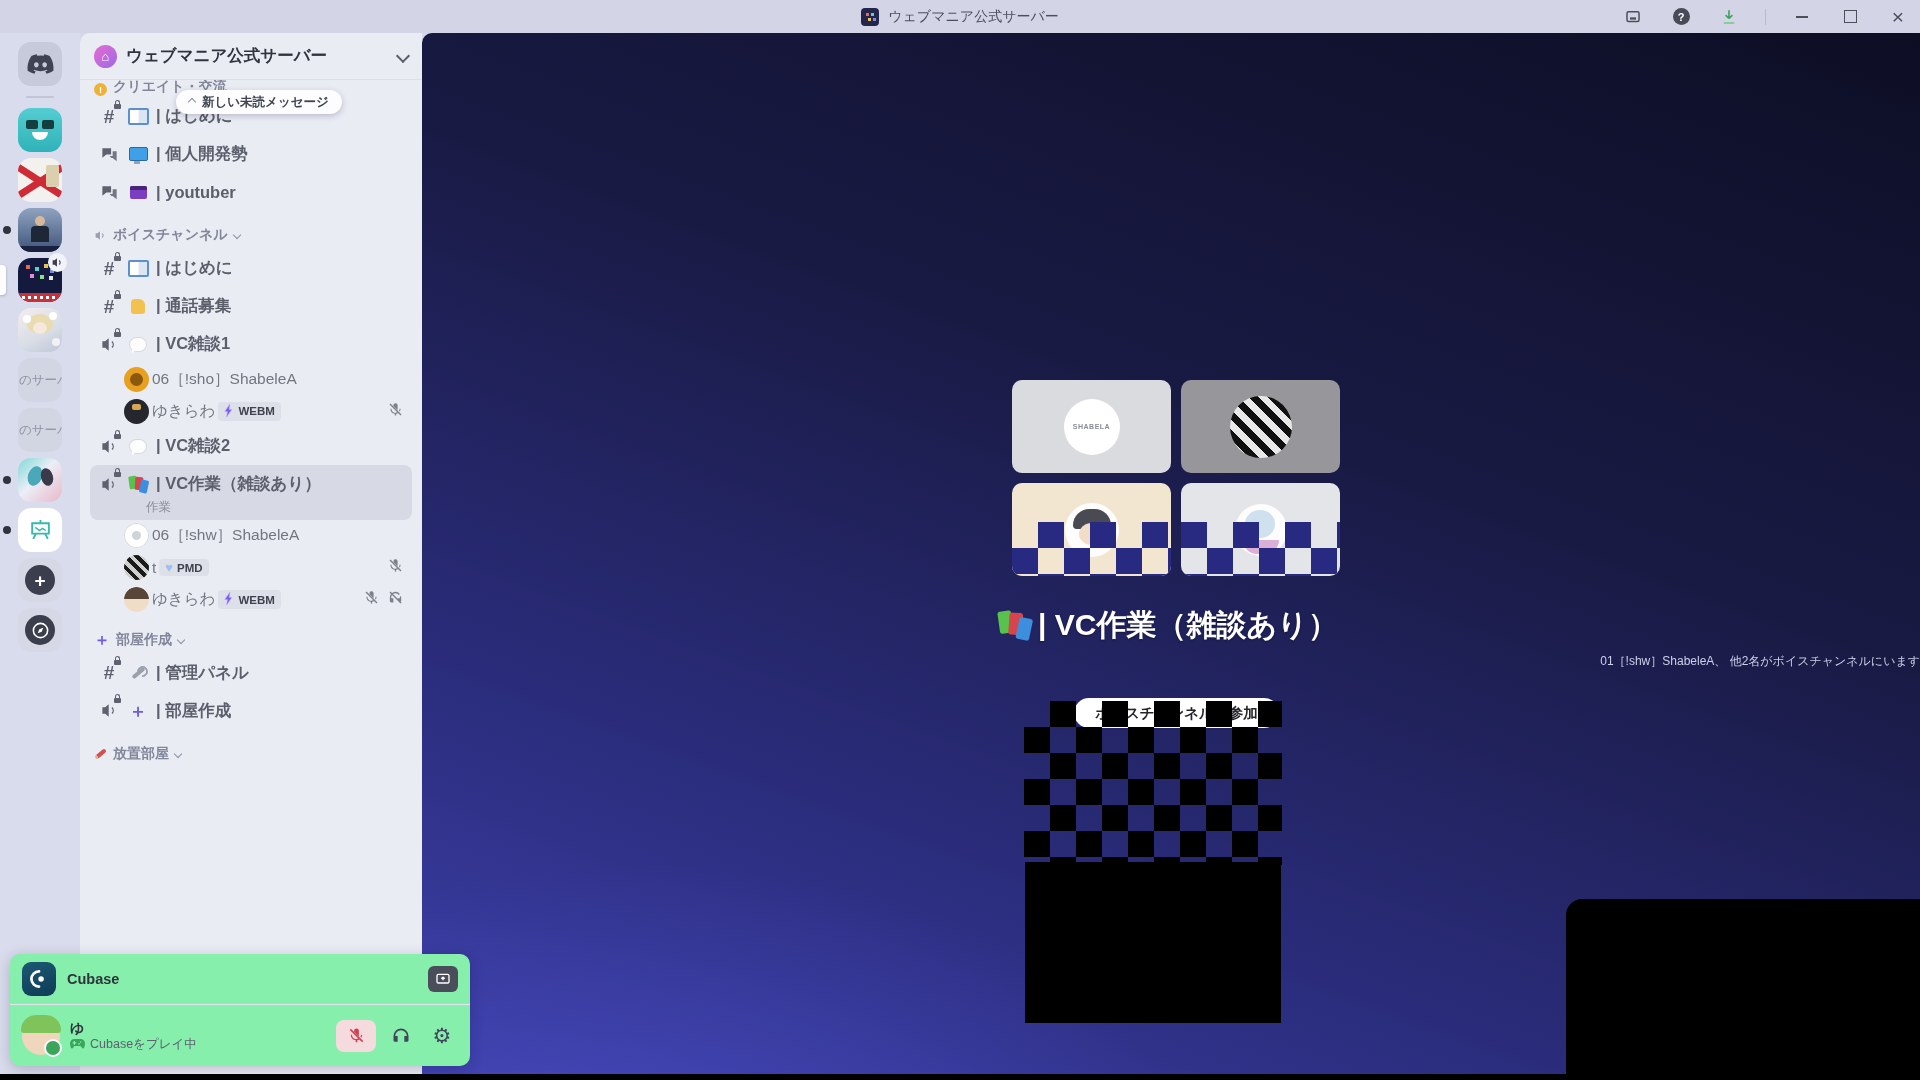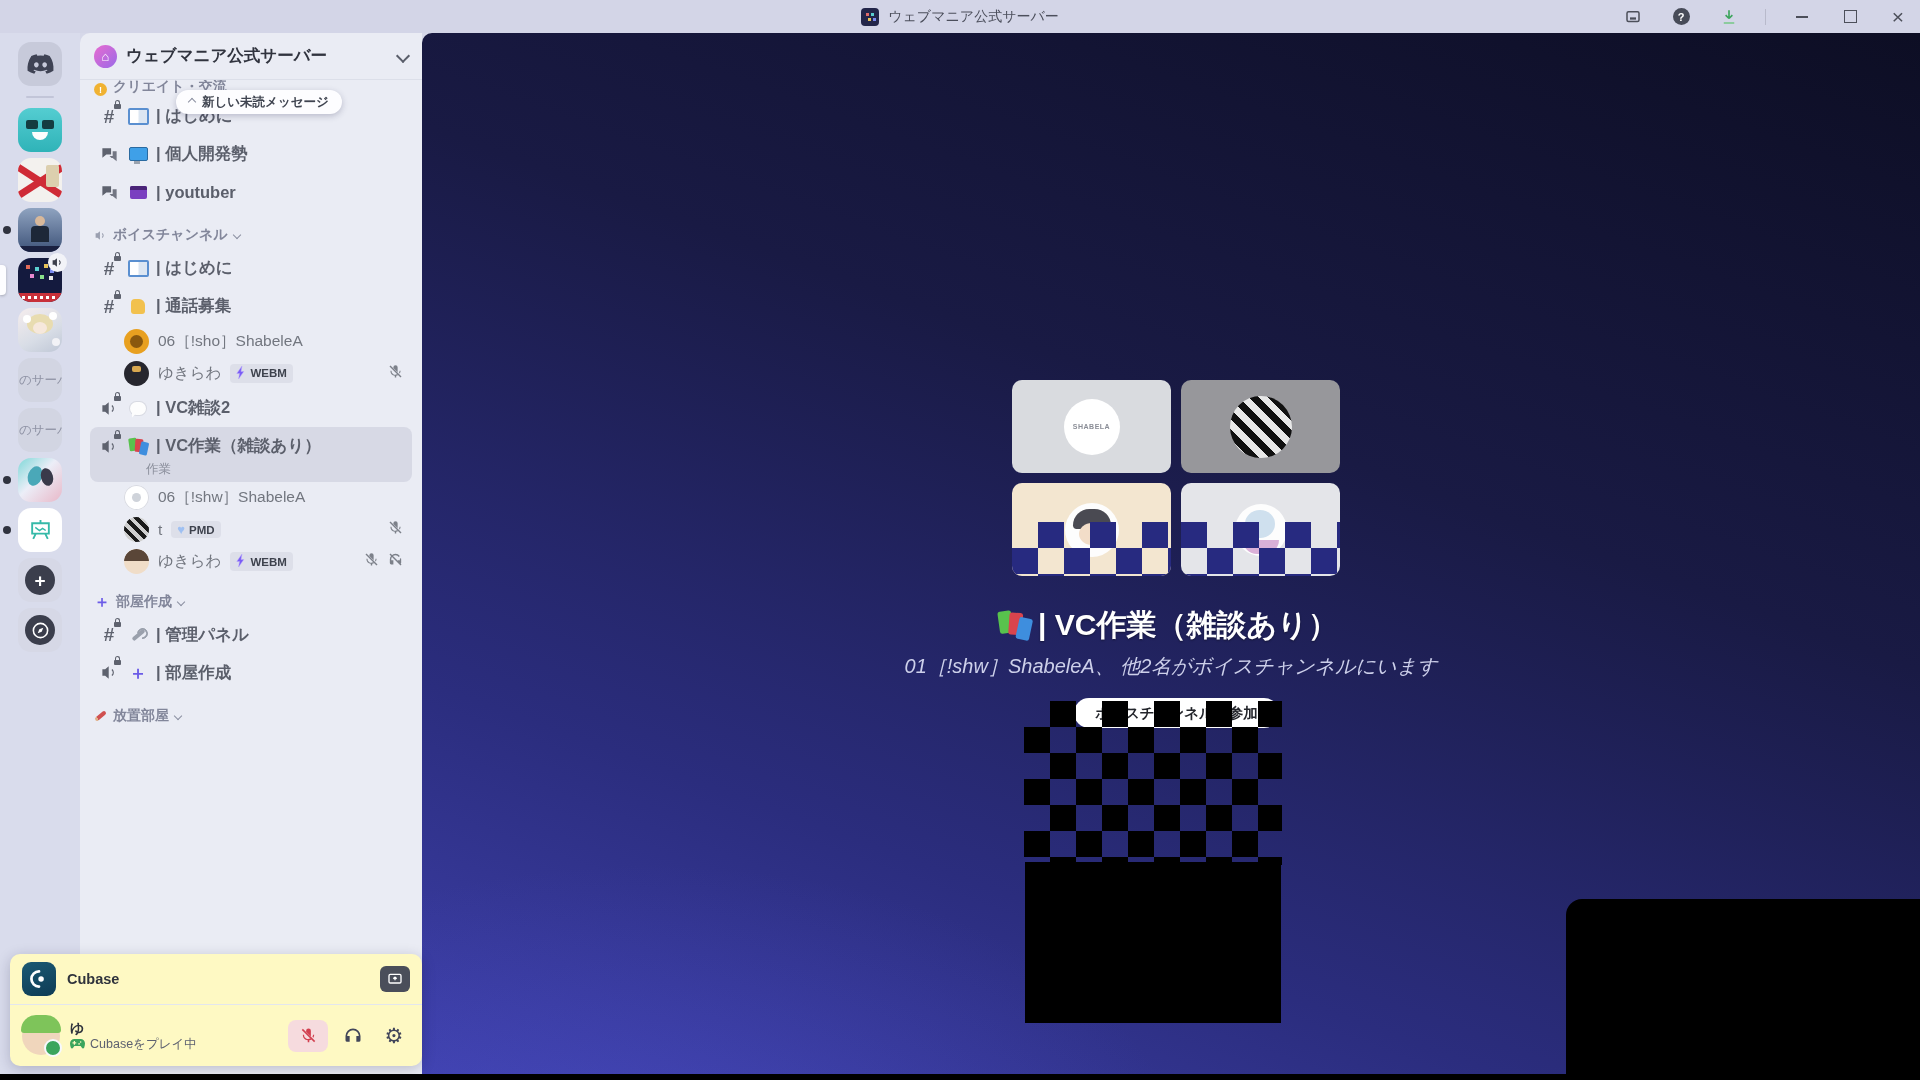--- a/index.html
+++ b/index.html
@@ -96,42 +96,42 @@
   .e-books i{position:absolute;width:8px;height:13px;border-radius:1.5px;}
   .e-books i:nth-child(1){left:1px;top:0;background:#58c24d;transform:rotate(-8deg);}
   .e-books i:nth-child(2){left:7px;top:1px;background:#d8444d;transform:rotate(4deg);}
   .e-books i:nth-child(3){left:12px;top:4px;background:#3e8ede;transform:rotate(12deg);}
   .e-ledger{width:14px;height:15px;background:#c8ccd6;border-left:3px solid #8f94a2;border-radius:2px;}
   .e-gamepad{color:#5a3f8a;display:grid;place-items:center;}
   .e-wrench{width:15px;height:4px;background:#9aa0ac;border-radius:2px;transform:rotate(-40deg);position:relative;}
   .e-wrench::before{content:"";position:absolute;right:-2px;top:-2px;width:7px;height:7px;border:2.5px solid #9aa0ac;border-left-color:transparent;border-radius:50%;}
   .e-plusp{color:#6c5ce7;font-size:18px;font-weight:700;line-height:1;}
   .chan-label{overflow:hidden;text-overflow:ellipsis;}
-  .part{display:flex;align-items:center;gap:9px;height:32px;margin-left:26px;padding:0 8px;color:#72767f;font-size:15.5px;white-space:nowrap;}
+  .part{display:flex;align-items:center;gap:3px;height:32px;margin-left:26px;padding:0 8px;color:#72767f;font-size:15.5px;white-space:nowrap;}
   .avatar{width:25px;height:25px;border-radius:50%;flex:none;position:relative;overflow:hidden;}
   .av-orange{background:#e8a020;}
   .av-orange::after{content:"";position:absolute;inset:6px;border-radius:50%;background:rgba(60,30,0,.55);}
   .av-dark{background:#26262e;}
   .av-dark::after{content:"";position:absolute;left:8px;top:5px;width:9px;height:6px;background:#d8a850;border-radius:2px;}
   .av-white{background:#fff;box-shadow:inset 0 0 0 1px #d8dae2;}
   .av-white::after{content:"";position:absolute;inset:8px;border-radius:50%;background:#cfd3da;}
   .av-stripes{background:repeating-linear-gradient(45deg,#1a1a1a 0 4px,#cfcfcf 4px 8px);}
   .av-boy{background:#f0ddc8;}
   .av-boy::before{content:"";position:absolute;left:0;top:0;width:100%;height:12px;background:#5a4638;border-radius:12px 12px 0 0;}
   .av-girl{background:#e8e9f0;}
   .av-girl::before{content:"";position:absolute;left:2px;top:1px;width:21px;height:14px;background:#cfd2e6;border-radius:50%;}
   .badge{display:flex;align-items:center;gap:4px;background:#dddfe9;border-radius:4px;padding:2px 6px;font-size:11.5px;font-weight:700;color:#3e424d;flex:none;}
   .b-heart{color:#9fc0f2;font-size:13px;line-height:1;}
   .b-moon{width:12px;height:12px;border-radius:50%;background:#eab836;position:relative;overflow:hidden;}
   .b-moon::after{content:"";position:absolute;left:4px;top:-2px;width:11px;height:11px;border-radius:50%;background:#dddfe9;}
   .row-icons{margin-left:auto;display:flex;gap:7px;color:#7c8089;align-items:center;}
   .unread-pill{position:absolute;top:57px;left:96px;height:24px;display:flex;align-items:center;gap:7px;background:#fdfdff;border-radius:13px;padding:0 13px;font-size:12.5px;font-weight:700;color:#3f4450;box-shadow:0 2px 6px rgba(40,40,80,.25);z-index:20;white-space:nowrap;}
 
   
-  .user-panel{position:absolute;left:10px;bottom:14px;width:412px;background:#fef9c3;border-radius:10px;box-shadow:0 3px 14px rgba(20,20,60,.22);z-index:30;margin-top:21px;}
+  .user-panel{position:absolute;left:10px;bottom:14px;width:460px;background:#86efac;border-radius:10px;box-shadow:0 3px 14px rgba(20,20,60,.22);z-index:30;margin-top:21px;}
   .up-top{height:50px;display:flex;align-items:center;gap:11px;padding:0 12px;border-bottom:1px solid #e3e6ee;}
   .cubase-ico{width:34px;height:34px;border-radius:9px;background:linear-gradient(160deg,#1b5a74,#0e3b55);display:grid;place-items:center;flex:none;}
   .activity-name{font-size:14.5px;font-weight:600;color:#2f333c;flex:1;}
   .share-btn{width:30px;height:26px;background:#4a4e5a;border-radius:6px;color:#fff;display:grid;place-items:center;flex:none;}
   .up-bottom{height:61px;display:flex;align-items:center;gap:10px;padding:0 12px;}
   .me-avatar{width:38px;height:38px;border-radius:50%;background:#f0d6bc;position:relative;flex:none;}
   .me-avatar::before{content:"";position:absolute;left:-1px;top:-2px;width:40px;height:18px;background:#7ec45a;border-radius:20px 20px 4px 4px;}
   .me-avatar::after{content:"";position:absolute;right:-2px;bottom:-2px;width:14px;height:14px;border-radius:50%;background:#3ba55c;border:2.5px solid #f7f9fd;}
   .me-col{display:flex;flex-direction:column;gap:3px;min-width:0;}
   .me-name{font-size:14px;font-weight:700;color:#2f333c;line-height:1;}
@@ -161,21 +161,21 @@
   .t-boy .circ::after{content:"";position:absolute;left:14px;top:20px;width:26px;height:22px;background:#f2ddc8;border-radius:50%;}
   .t-creature{background:#e4e5e9;}
   .t-creature .circ{width:52px;height:52px;border-radius:50%;background:#fdfdfd;position:relative;overflow:hidden;}
   .t-creature .circ::before{content:"";position:absolute;left:10px;top:6px;width:30px;height:28px;background:#cfe0ee;border-radius:50%;}
   .t-creature .circ::after{content:"";position:absolute;left:8px;bottom:2px;width:36px;height:14px;background:#dab0d8;border-radius:0 0 16px 16px;}
   .checker{background-image:conic-gradient(var(--cc) 0 25%,transparent 0 50%,var(--cc) 0 75%,transparent 0);background-size:52px 52px;}
   .tile-corrupt{position:absolute;left:0;bottom:0;width:100%;height:58%;--cc:#272a80;z-index:3;}
   .tile-corrupt.alt{background-position:26px 0;}
   .stage-title{position:absolute;left:0;right:0;top:572px;display:flex;align-items:center;justify-content:center;gap:14px;color:#fff;font-size:30px;font-weight:700;z-index:2;text-shadow:0 1px 2px rgba(0,0,0,.4);}
   .stage-title .e-books{transform:scale(1.7);margin-right:8px;}
-  .stage-sub{position:absolute;left:0;right:0;top:620px;text-align:center;font-size:20px;color:#cdd0ea;z-index:2;font-style:italic;}
+  .stage-sub{position:absolute;left:0;right:0;top:620px;text-align:right;font-size:12px;color:#cdd0ea;z-index:2;}
   .join-btn{position:absolute;left:652px;top:665px;width:205px;height:30px;border:none;border-radius:16px;background:#ffffff;color:#23252b;font-size:14.5px;font-weight:700;z-index:2;font-family:inherit;}
   .glitch-checker{position:absolute;left:602px;top:668px;width:258px;height:164px;--cc:#000;z-index:3;}
   .glitch-black{position:absolute;left:603px;top:829px;width:256px;height:161px;background:#000;z-index:3;}
   .pip{position:absolute;left:1144px;top:866px;width:400px;height:230px;background:#000;border-radius:16px;z-index:4;}
   .bottom-bar{position:absolute;left:0;bottom:0;width:100%;height:6px;background:#000;z-index:60;}
 </style>
 </head>
 <body>
 
 <div class="screen">
@@ -393,20 +393,35 @@
           <div class="chan-wrap">
             <div class="chan">
               <span class="type-ico">
                 <span class="hash-glyph">#</span>
                 <span class="mini-lock"></span>
               </span>
               <span class="emoji">
                 <span class="e-hand"></span>
               </span>
               <span class="chan-label">| 通話募集</span>
+            </div>
+          </div>
+          <div class="chan-wrap">
+            <div class="chan">
+              <span class="type-ico">
+                <svg viewBox="0 0 24 24" width="19" height="19" fill="currentColor">
+                  <path d="M11 4 6.5 8H3v8h3.5L11 20z"></path>
+                  <path d="M14.5 8.7a4.7 4.7 0 0 1 0 6.6l1.2 1.2a6.4 6.4 0 0 0 0-9z"></path>
+                </svg>
+                <span class="mini-lock"></span>
+              </span>
+              <span class="emoji">
+                <span class="e-bubble"></span>
+              </span>
+              <span class="chan-label">| VC雑談1</span>
             </div>
           </div>
           <div class="part">
             <span class="avatar av-orange"></span>
             <span>06［!sho］ShabeleA</span>
             <span class="row-icons"></span>
           </div>
           <div class="part">
             <span class="avatar av-dark"></span>
             <span>ゆきらわ</span>

